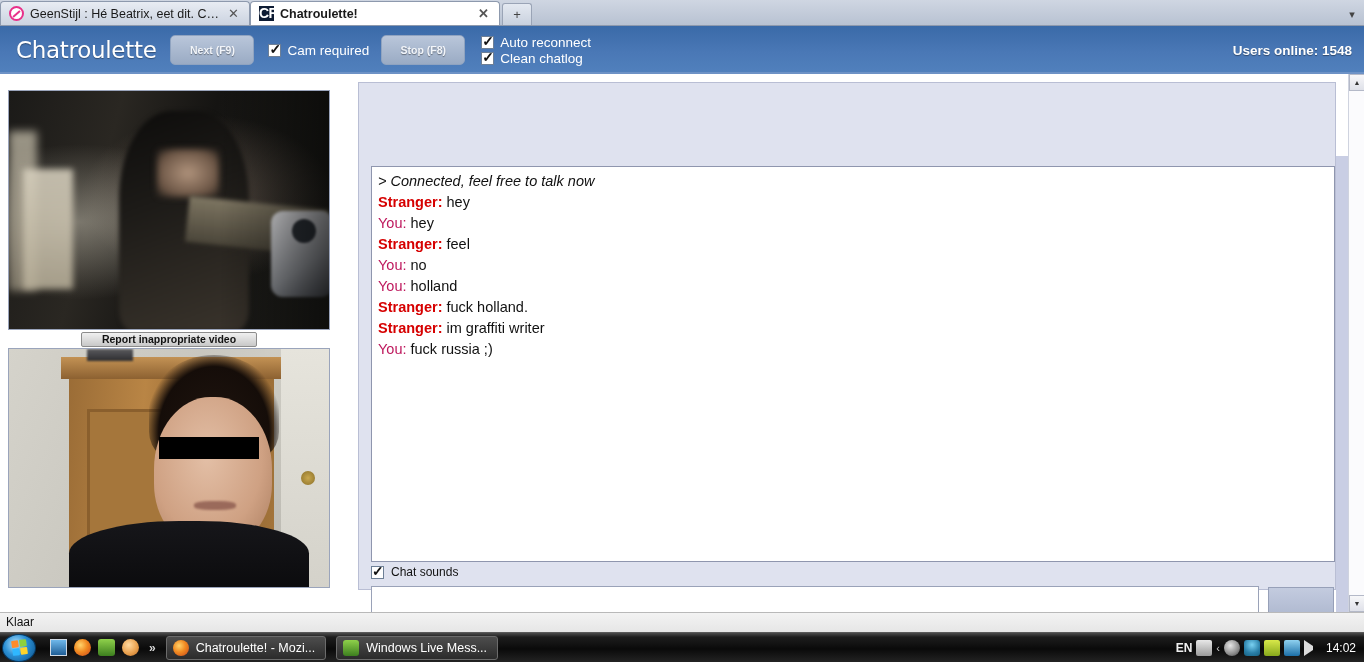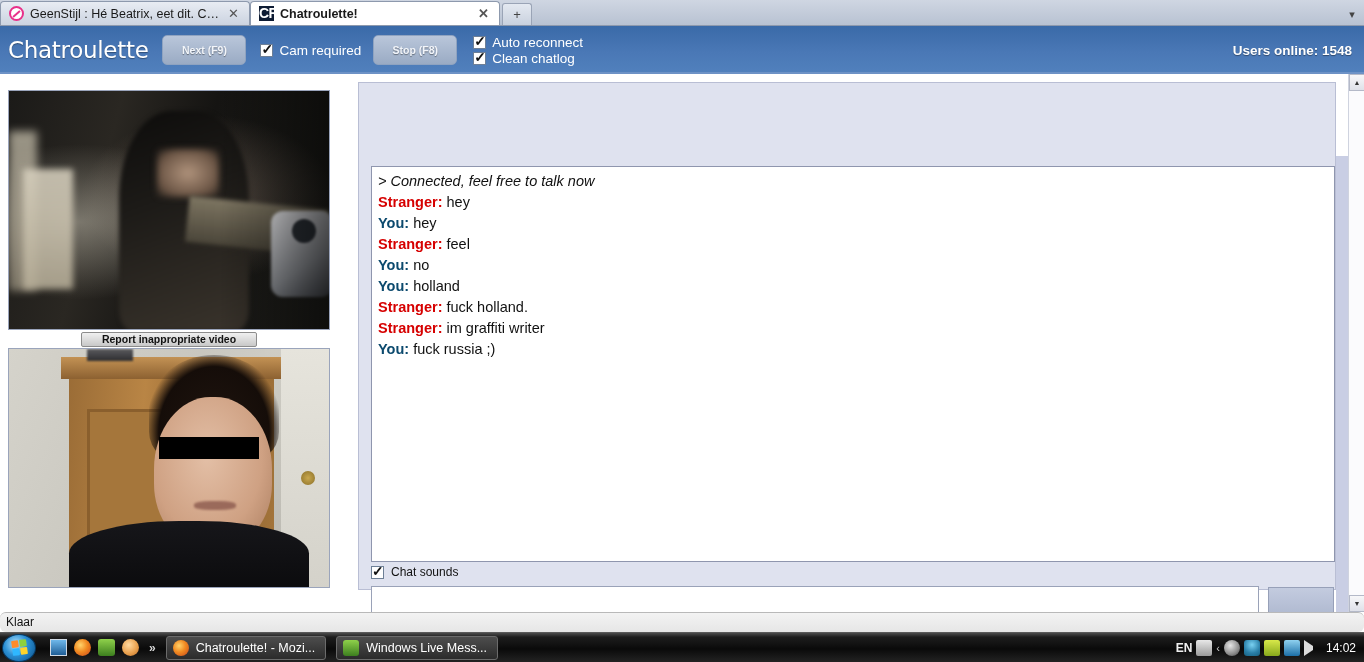--- a/index.html
+++ b/index.html
@@ -60,21 +60,21 @@
     position:absolute; left:0; top:26px; width:1364px; height:48px;
     background:linear-gradient(#3a6aa8 0%, #4a78b6 55%, #5181bd 100%);
     border-bottom:2px solid #2e5party;
     display:flex; align-items:center;
   }
   .cr-header:after{
     content:""; position:absolute; left:0; bottom:0; width:100%; height:2px;
     background:#6d92c6;
   }
   .cr-logo{
-    color:#fff; font-size:23px; margin-left:8px; margin-right:14px;
+    color:#fff; font-size:23px; margin-left:16px; margin-right:14px;
     font-family:"DejaVu Sans", sans-serif; letter-spacing:-0.3px;
     text-shadow:0 1px 1px rgba(0,0,0,.35);
   }
   .cr-btn{
     width:84px; height:30px; border-radius:5px;
     background:linear-gradient(#b9c6da,#9aabc4);
     border:1px solid #87a cosine;
     border:1px solid #8fa3c0;
     color:#f2f5fa; font-size:10.5px; font-weight:bold;
     text-align:center; line-height:29px;
@@ -235,21 +235,21 @@
     background:#dfe2ef;
     border:1px solid #b9bed4;
   }
   .chatlog-box{
     position:absolute; left:371px; top:92px; width:964px; height:396px;
     background:#fff; border:1px solid #8f96ae; overflow:hidden;
     padding:4px 6px;
   }
   .line{ font-size:14.5px; line-height:21px; color:#111; white-space:nowrap; }
   .line .who-stranger{ color:#d60000; font-weight:bold; }
-  .line .who-you{ color:#0c4a6e; font-weight:bold; }
+  .line .who-you{ color:#be185d; font-weight:normal; }
   .line.sys{ font-style:italic; color:#111; }
 
   .soundsrow{
     position:absolute; left:371px; top:489px; width:964px; height:18px;
     display:flex; align-items:center; gap:7px; font-size:12px; color:#111;
   }
   .soundsrow .box{
     width:13px; height:13px; background:#fff; border:1px solid #6d7f96;
     position:relative; flex:none;
   }
@@ -290,21 +290,21 @@
   .lav-gutter{
     position:absolute; left:1336px; top:82px; width:12px; height:500px;
     background:#c9cee4;
   }
 
   
   .statusbar{
     position:absolute; left:0; top:612px; width:1364px; height:20px;
     background:linear-gradient(#f3f3f3,#e6e6e6);
     border-top:1px solid #b9b9b9;
-    font-size:12px; color:#111; padding-left:6px; line-height:19px;border-radius:6px;
+    font-size:12px; color:#111; padding-left:6px; line-height:19px;
   }
 
   
   .taskbar{
     position:absolute; left:0; top:632px; width:1364px; height:30px;
     background:linear-gradient(#4b4b4b 0%, #1d1d1d 14%, #0a0a0a 55%, #232323 100%);
     display:flex; align-items:center; border-top:1px solid #5a5a5a;
   }
   .startorb{
     width:34px; height:28px; margin-left:2px; border-radius:50%;

